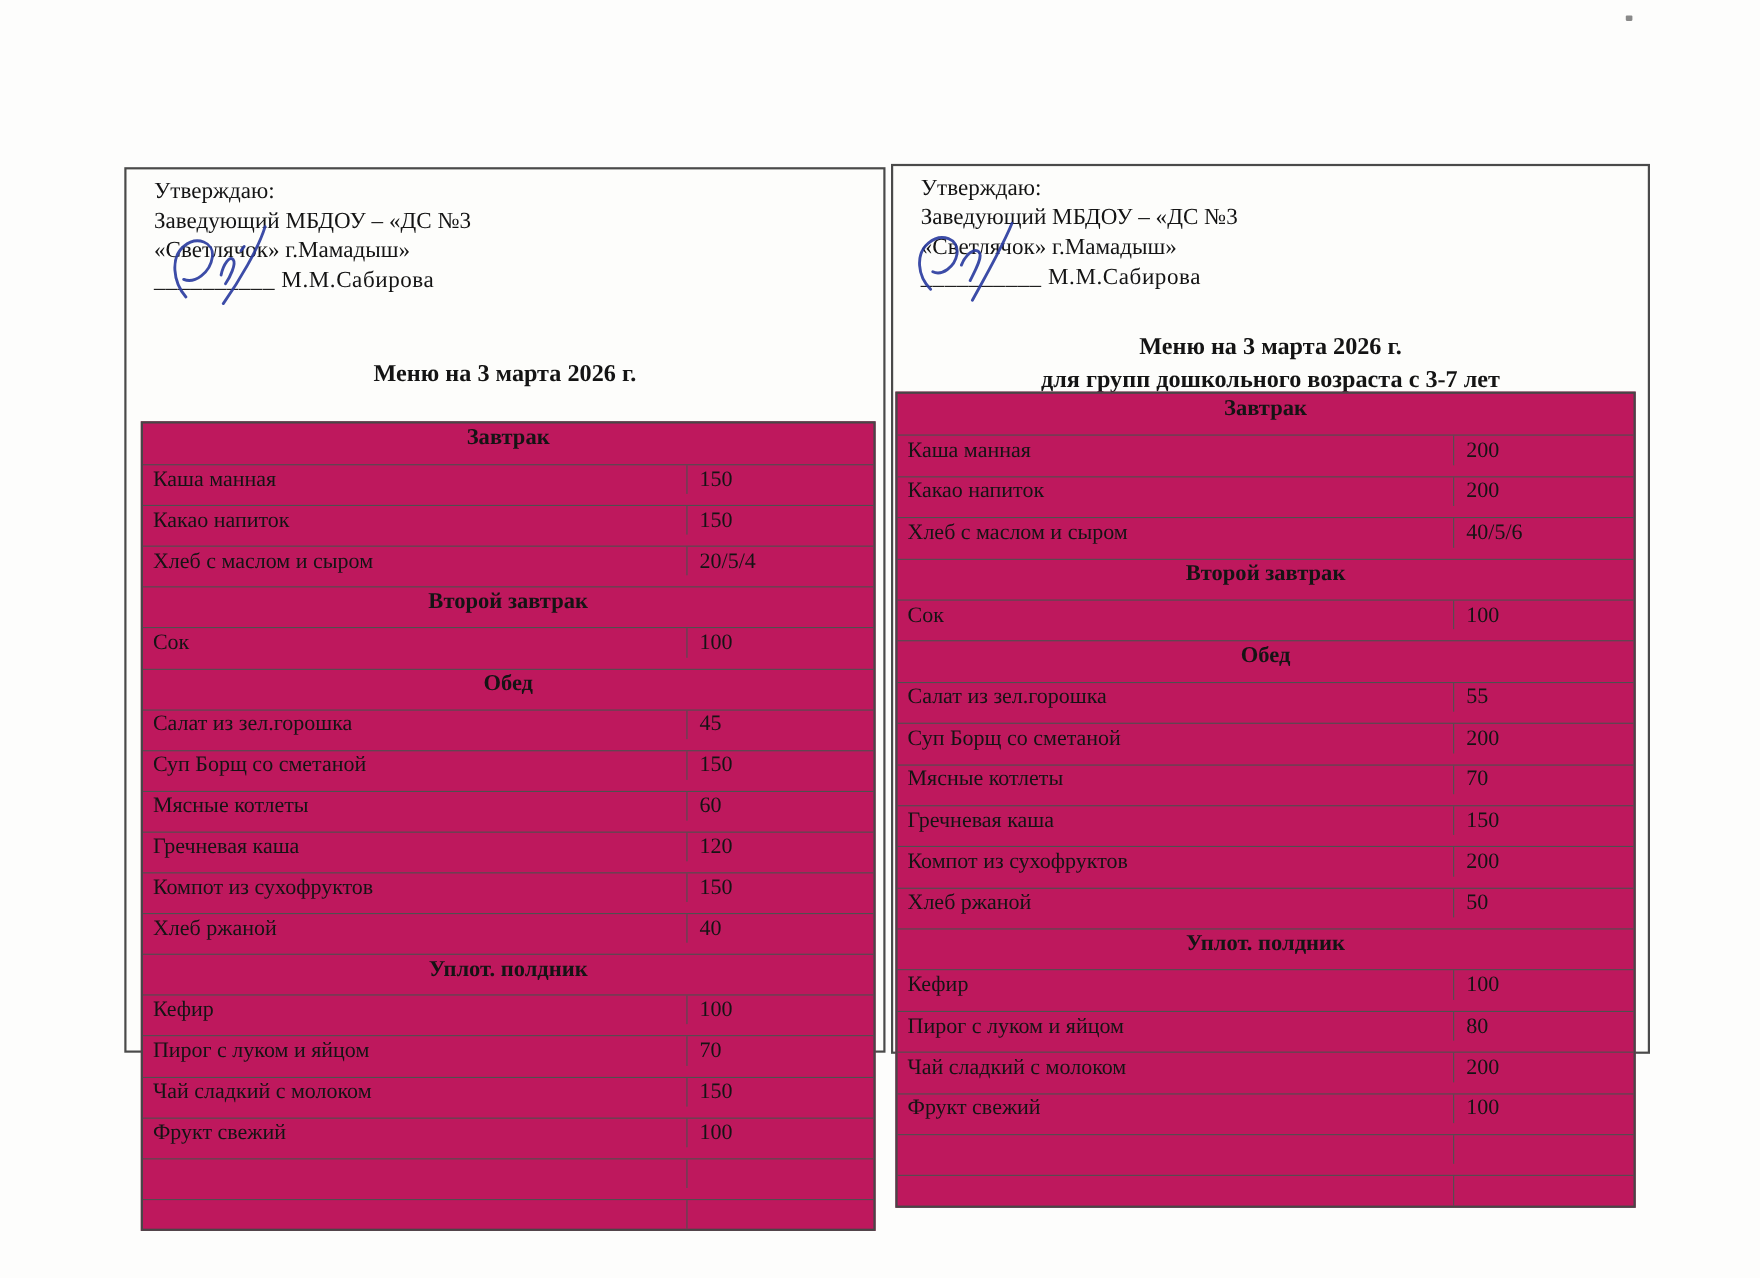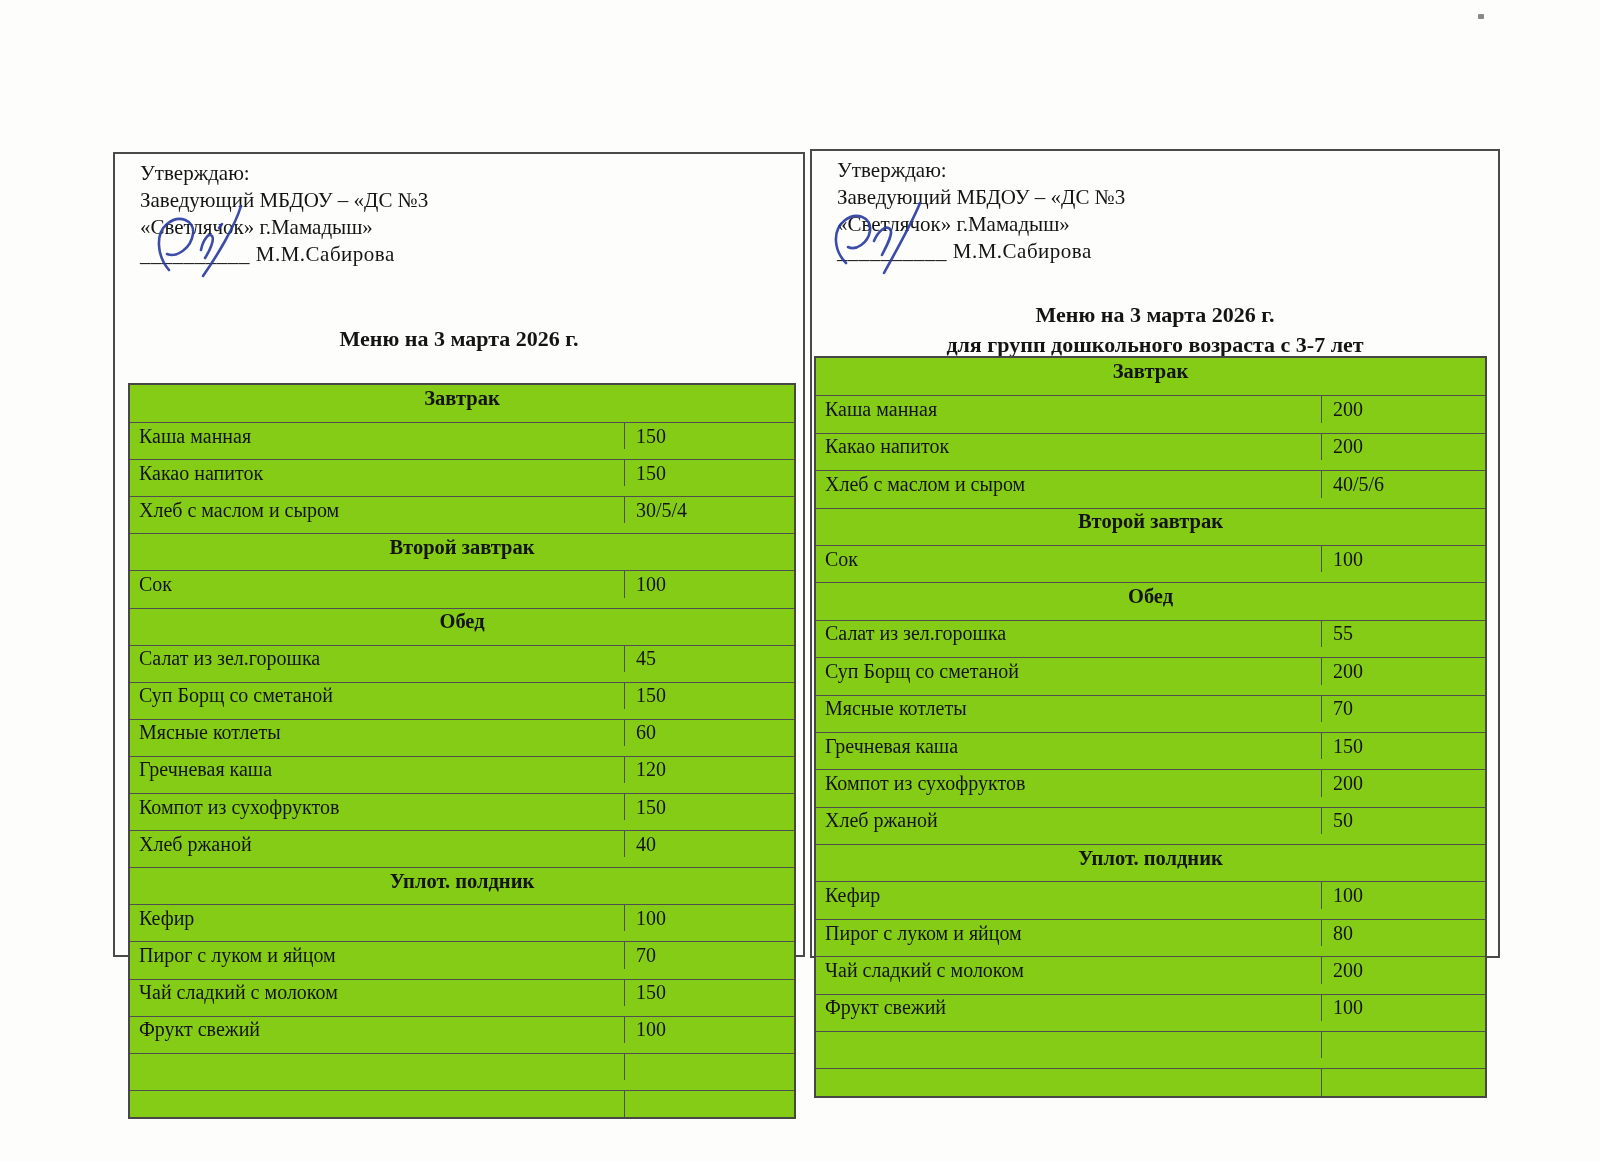--- a/index.html
+++ b/index.html
@@ -44,21 +44,21 @@
   .menu-title    { font-size: 22px; }
   .menu-subtitle { font-size: 22px; }
   .panel-left  .menu-title    { top: 154px; }
   .panel-left  .menu-subtitle { top: 188px; }
   .panel-right .menu-title    { top: 133px; }
   .panel-right .menu-subtitle { top: 163px; }
 
   .menu-table {
     position: absolute;
     border: 2px solid #474747;
-    background: #84cc16;
+    background: #be185d;
     text-align: right;
   }
   .panel-left  .menu-table { left: 13px; top: 229px; width: 668px; }
   .panel-right .menu-table { left: 2px;  top: 205px; width: 673px; }
 
   .t-row { display: flex; align-items: stretch; }
   .panel-left  .t-row { height: 27.1px; }
   .panel-right .t-row { height: 27.4px; }
   .t-row + .t-row { border-top: 1px solid #4f4f4f; margin-top: 10px; }
 
@@ -100,21 +100,21 @@
       <div class="t-row">
         <div class="cell name">Каша манная</div>
         <div class="cell qty">150</div>
       </div>
       <div class="t-row">
         <div class="cell name">Какао напиток</div>
         <div class="cell qty">150</div>
       </div>
       <div class="t-row">
         <div class="cell name">Хлеб с маслом и сыром</div>
-        <div class="cell qty">30/5/4</div>
+        <div class="cell qty">20/5/4</div>
       </div>
       <div class="t-row section">
         <span>Второй завтрак</span>
       </div>
       <div class="t-row">
         <div class="cell name">Сок</div>
         <div class="cell qty">100</div>
       </div>
       <div class="t-row section">
         <span>Обед</span>

